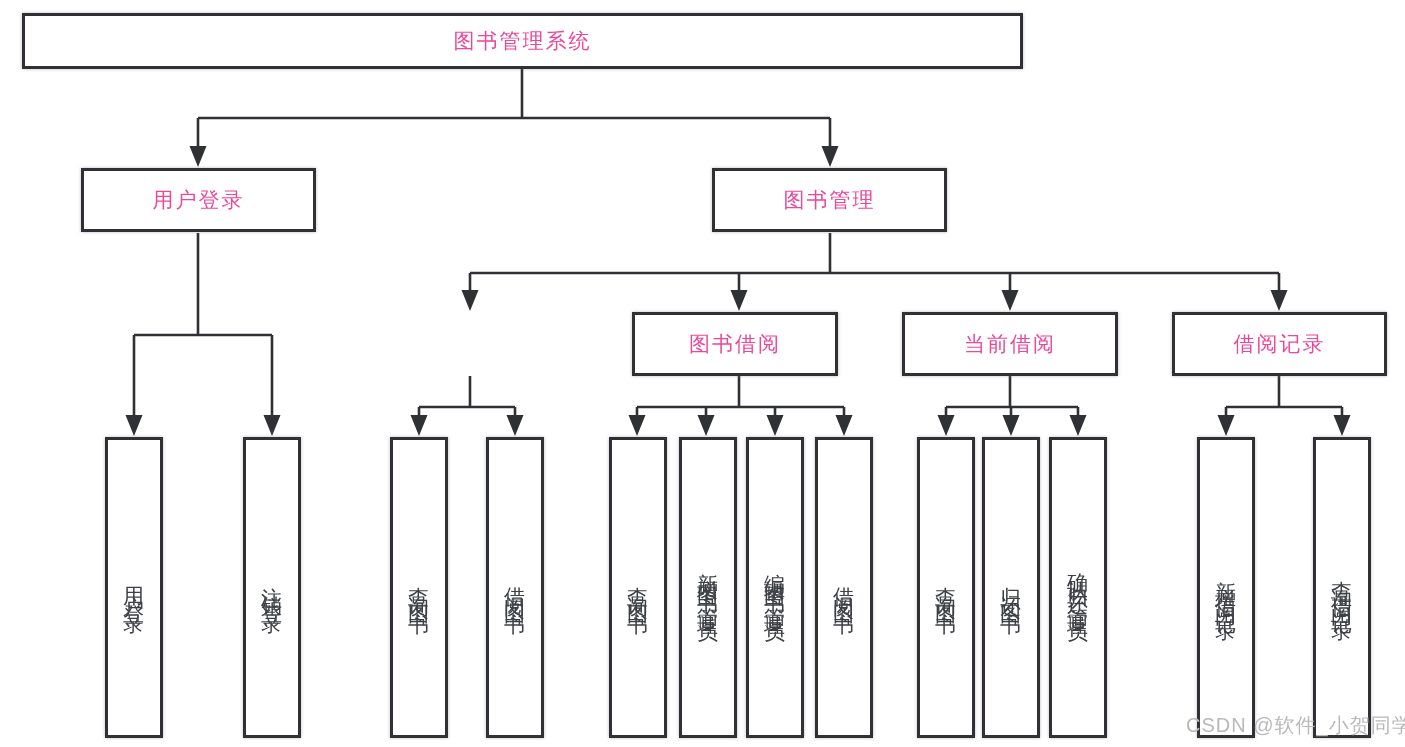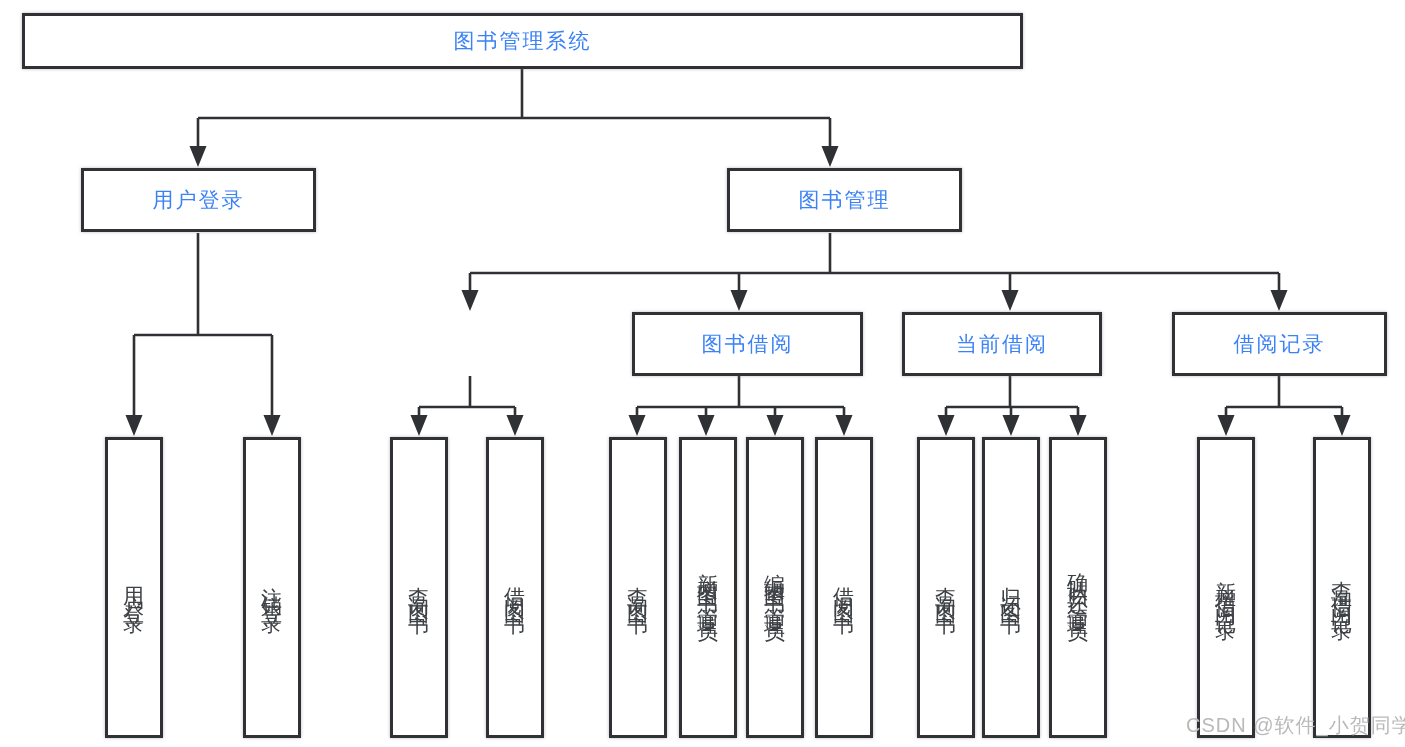--- a/index.html
+++ b/index.html
@@ -30,21 +30,21 @@
     border: 3px solid #2f3135;
     background: #ffffff;
     display: flex;
     align-items: center;
     justify-content: center;
     box-shadow: 0 0 3px rgba(130,130,130,0.55);
   }
   .hbox span {
     font-size: 21px;
     letter-spacing: 2px;
-    color: #3b82f6;
+    color: #ec4899;
     white-space: nowrap;
     text-align: center;
   }
   .vbox {
     position: absolute;
     box-sizing: border-box;
     top: 437px;
     width: 58px;
     height: 301px;
     border: 3px solid #2f3135;
@@ -98,28 +98,28 @@
              M1217.5 415 L1234.5 415 L1226 436 Z  M1333.5 415 L1350.5 415 L1342 436 Z" fill="#2f3135" stroke="none"></path>
   </svg>
 
   <div class="hbox" style="left:22px; top:13px; width:1001px; height:56px">
     <span>图书管理系统</span>
   </div>
 
   <div class="hbox" style="left:81px; top:168px; width:235px; height:64px">
     <span>用户登录</span>
   </div>
-  <div class="hbox" style="left:727px; top:168px; width:235px; height:64px">
+  <div class="hbox" style="left:712px; top:168px; width:235px; height:64px">
     <span>图书管理</span>
   </div>
 
-  <div class="hbox" style="left:632px; top:312px; width:231px; height:64px">
+  <div class="hbox" style="left:632px; top:312px; width:206px; height:64px">
     <span>图书借阅</span>
   </div>
-  <div class="hbox" style="left:902px; top:312px; width:200px; height:64px">
+  <div class="hbox" style="left:902px; top:312px; width:216px; height:64px">
     <span>当前借阅</span>
   </div>
   <div class="hbox" style="left:1172px; top:312px; width:215px; height:64px">
     <span>借阅记录</span>
   </div>
 
   <div class="vbox" style="left:105px">
     <span class="vtext">用户登录</span>
   </div>
   <div class="vbox" style="left:243px">

